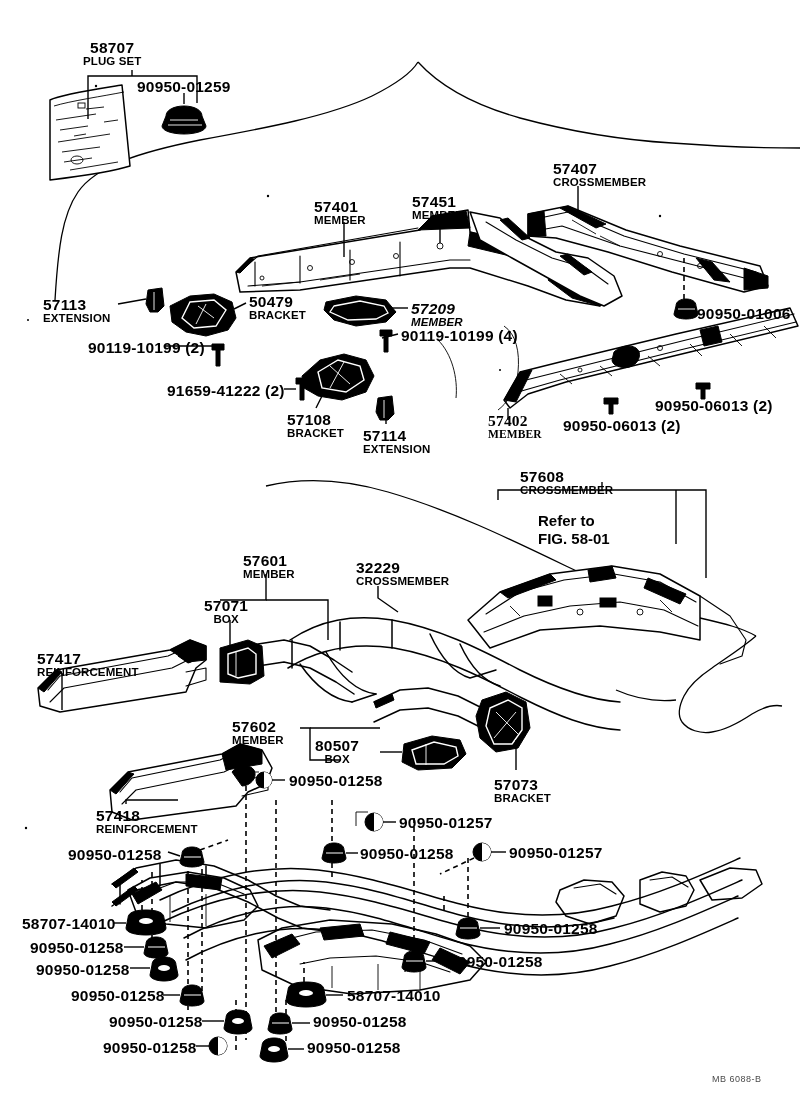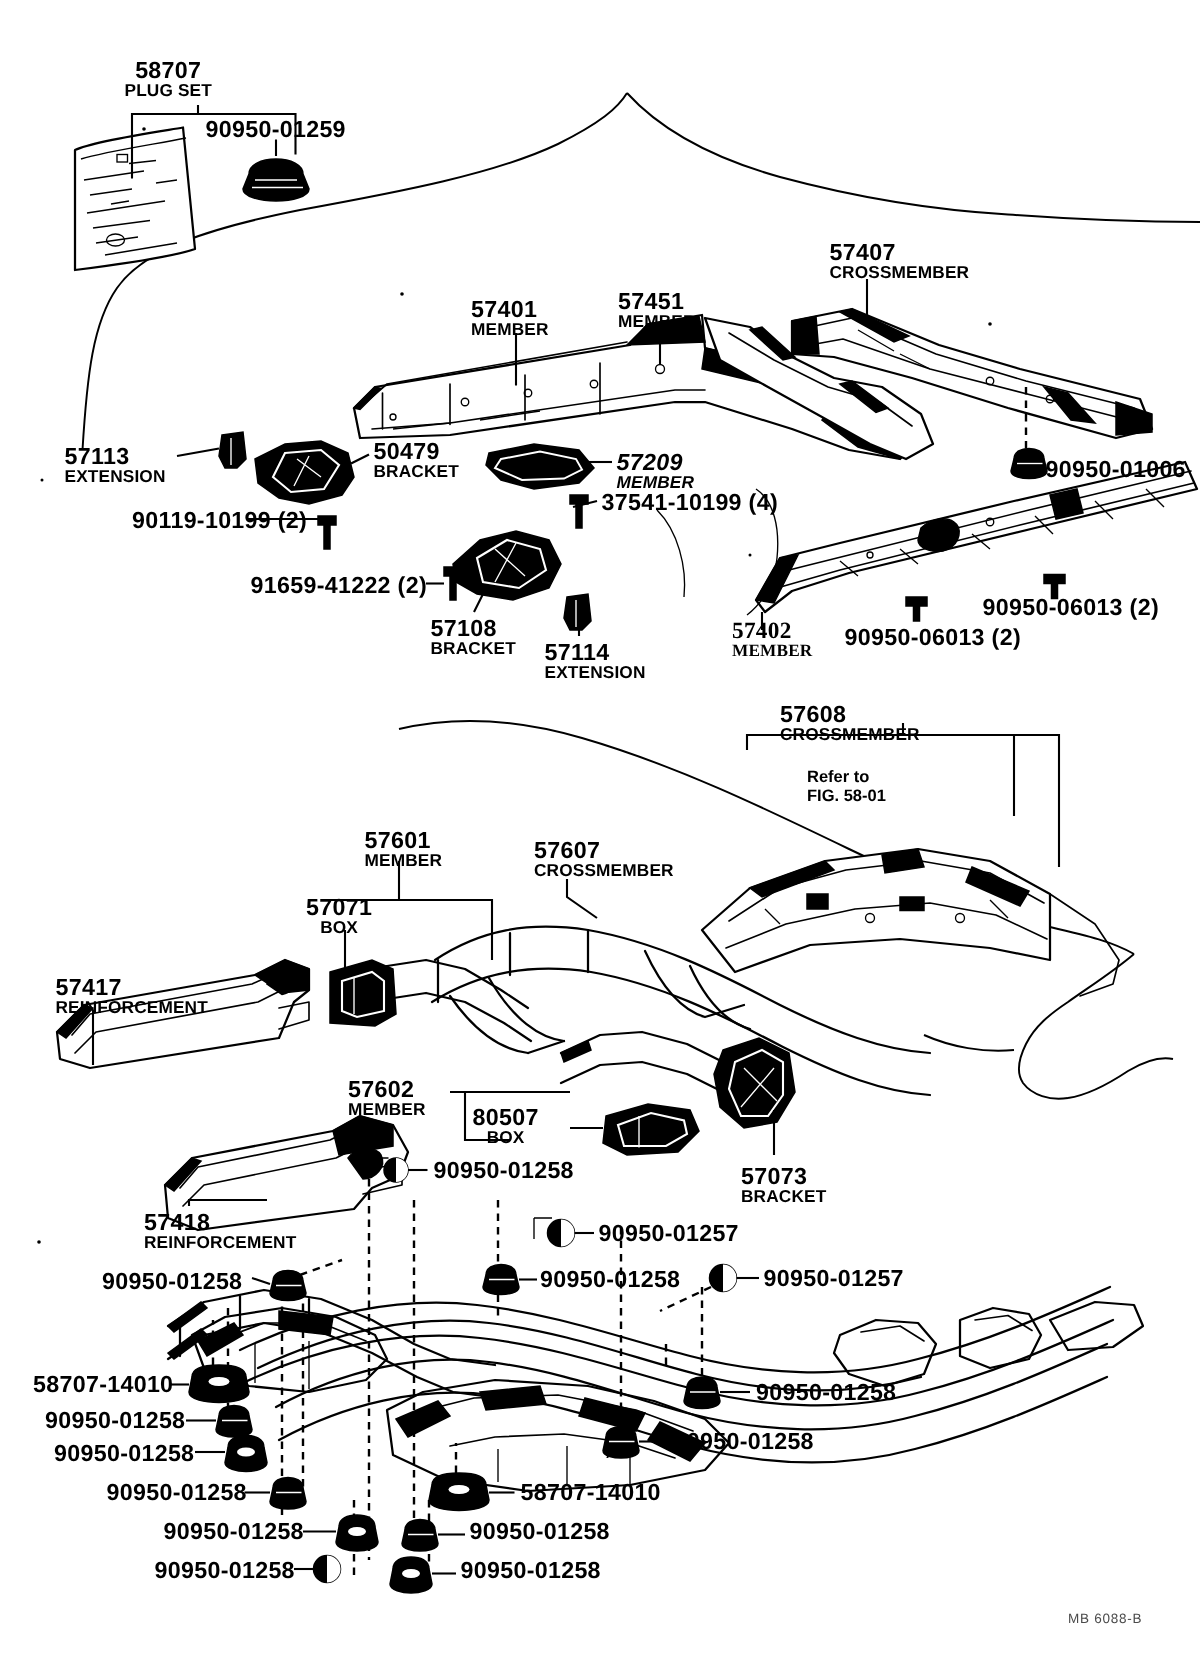--- a/index.html
+++ b/index.html
@@ -10,21 +10,21 @@
   #sheet svg{position:absolute;left:0;top:0;}
   .lbl{position:absolute;font-weight:bold;color:#000;white-space:nowrap;
        letter-spacing:-0.2px;line-height:1.02;}
   .lbl .n{display:block;font-size:15.5px;letter-spacing:0.2px;}
   .lbl .d{display:block;font-size:11.5px;letter-spacing:0.1px;text-align:center;}
   .lbl.one{font-size:14px;}
   .ctr{text-align:center;}
   .rt{text-align:right;}
   .figcode{position:absolute;font-size:9px;font-weight:normal;color:#4b4b4b;
            letter-spacing:0.5px;}
-  .refer{position:absolute;font-weight:bold;font-size:11px;line-height:1.18;color:#000;}
+  .refer{position:absolute;font-weight:bold;font-size:15px;line-height:1.18;color:#000;}
 </style>
 </head>
 <body>
 
 <div id="sheet">
 
 <svg width="800" height="1120" viewBox="0 0 800 1120">
   <defs>
     <style>
       .ol{fill:none;stroke:#000;stroke-width:1.5;stroke-linejoin:round;stroke-linecap:round;}
@@ -556,21 +556,21 @@
 <div class="lbl" style="left:411px;top:301px;font-style:italic;">
   <span class="n">57209</span>
   <span class="d">MEMBER</span>
 </div>
 
 <div class="lbl one" style="left:88px;top:340px;">
   <span class="n">90119-10199 (2)</span>
 </div>
 
 <div class="lbl one" style="left:401px;top:328px;">
-  <span class="n">37541-10199 (4)</span>
+  <span class="n">90119-10199 (4)</span>
 </div>
 
 <div class="lbl one" style="left:697px;top:306px;">
   <span class="n">90950-01006</span>
 </div>
 
 <div class="lbl one" style="left:167px;top:383px;">
   <span class="n">91659-41222 (2)</span>
 </div>
 
@@ -606,21 +606,21 @@
   <span>Refer to</span><br>
   <span>FIG. 58-01</span>
 </div>
 
 <div class="lbl" style="left:243px;top:553px;">
   <span class="n">57601</span>
   <span class="d">MEMBER</span>
 </div>
 
 <div class="lbl" style="left:356px;top:560px;">
-  <span class="n">57607</span>
+  <span class="n">32229</span>
   <span class="d">CROSSMEMBER</span>
 </div>
 
 <div class="lbl" style="left:204px;top:598px;">
   <span class="n">57071</span>
   <span class="d">BOX</span>
 </div>
 
 <div class="lbl" style="left:37px;top:651px;">
   <span class="n">57417</span>

